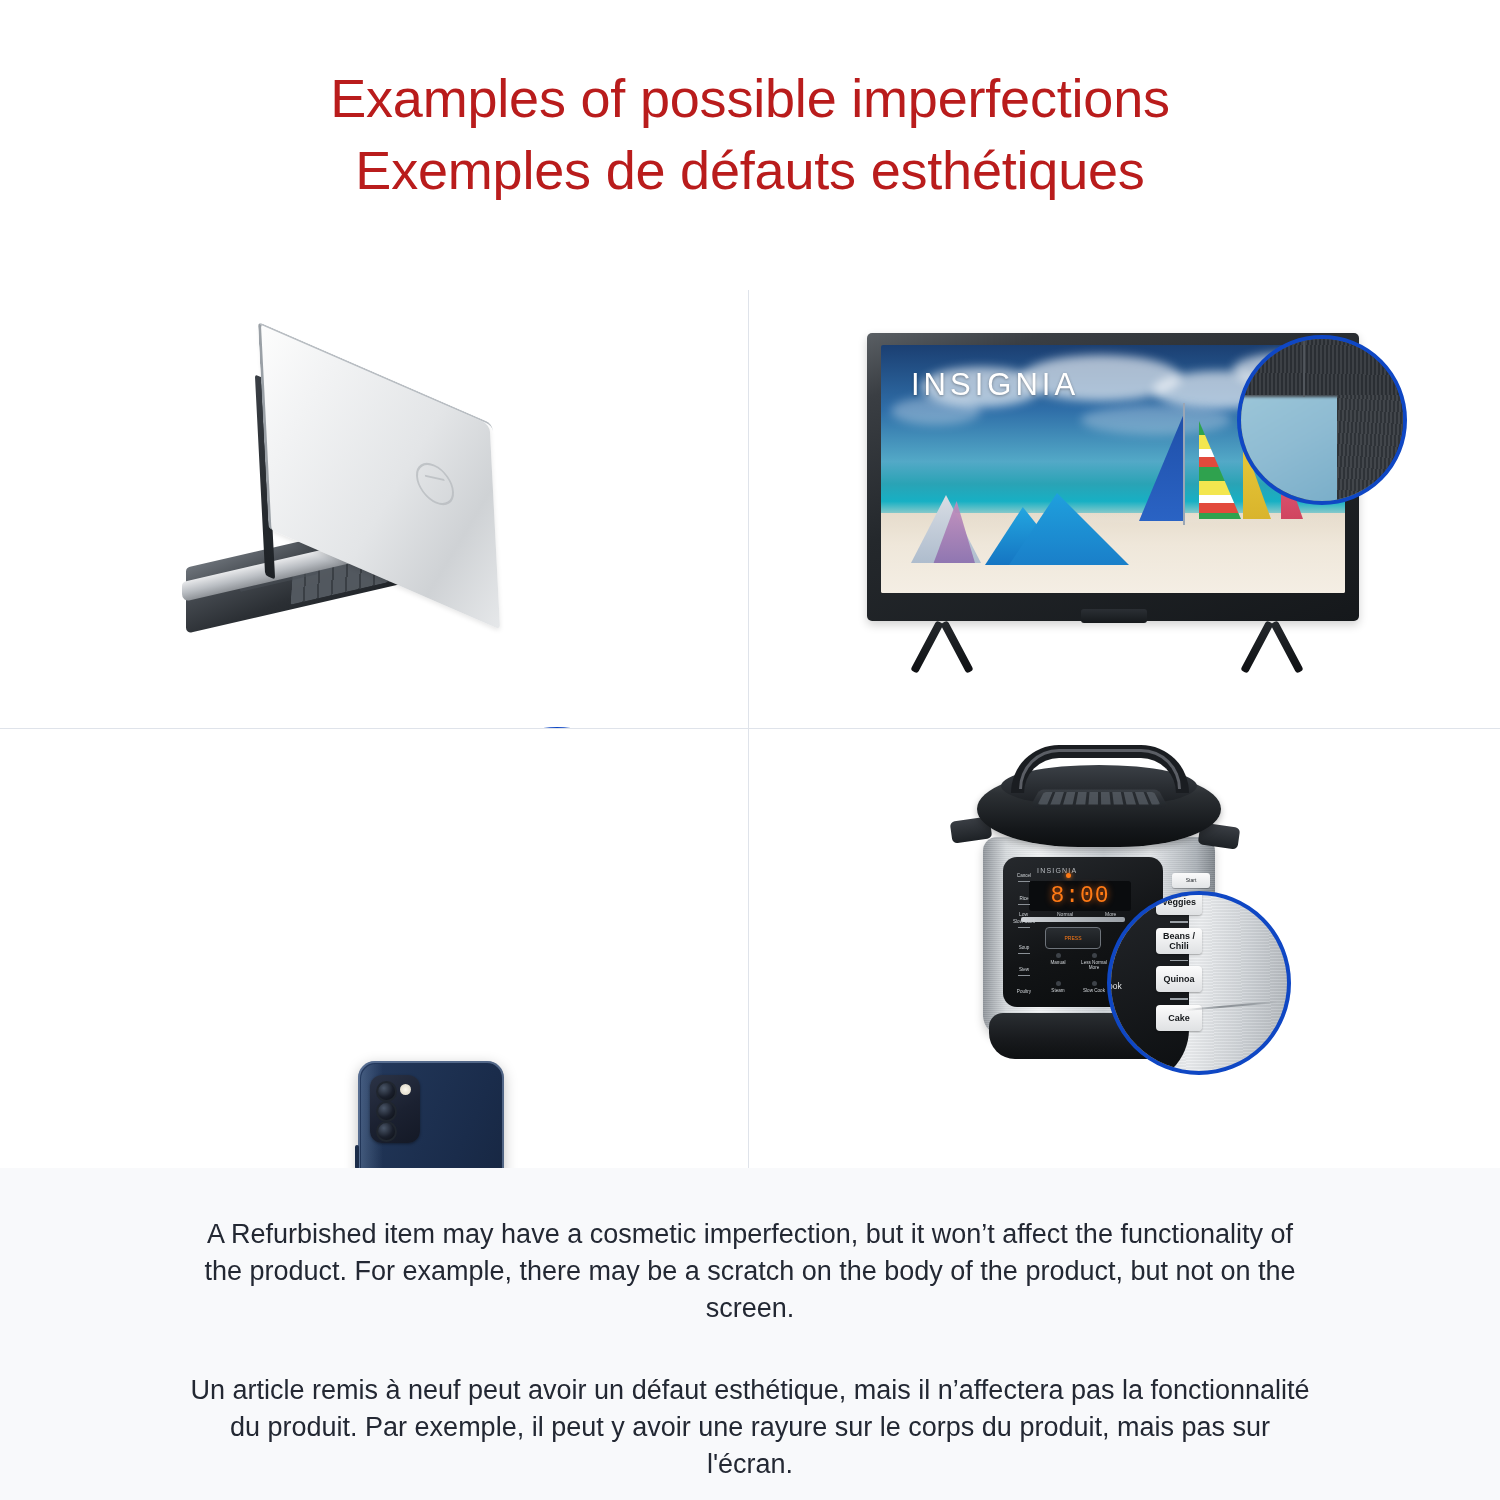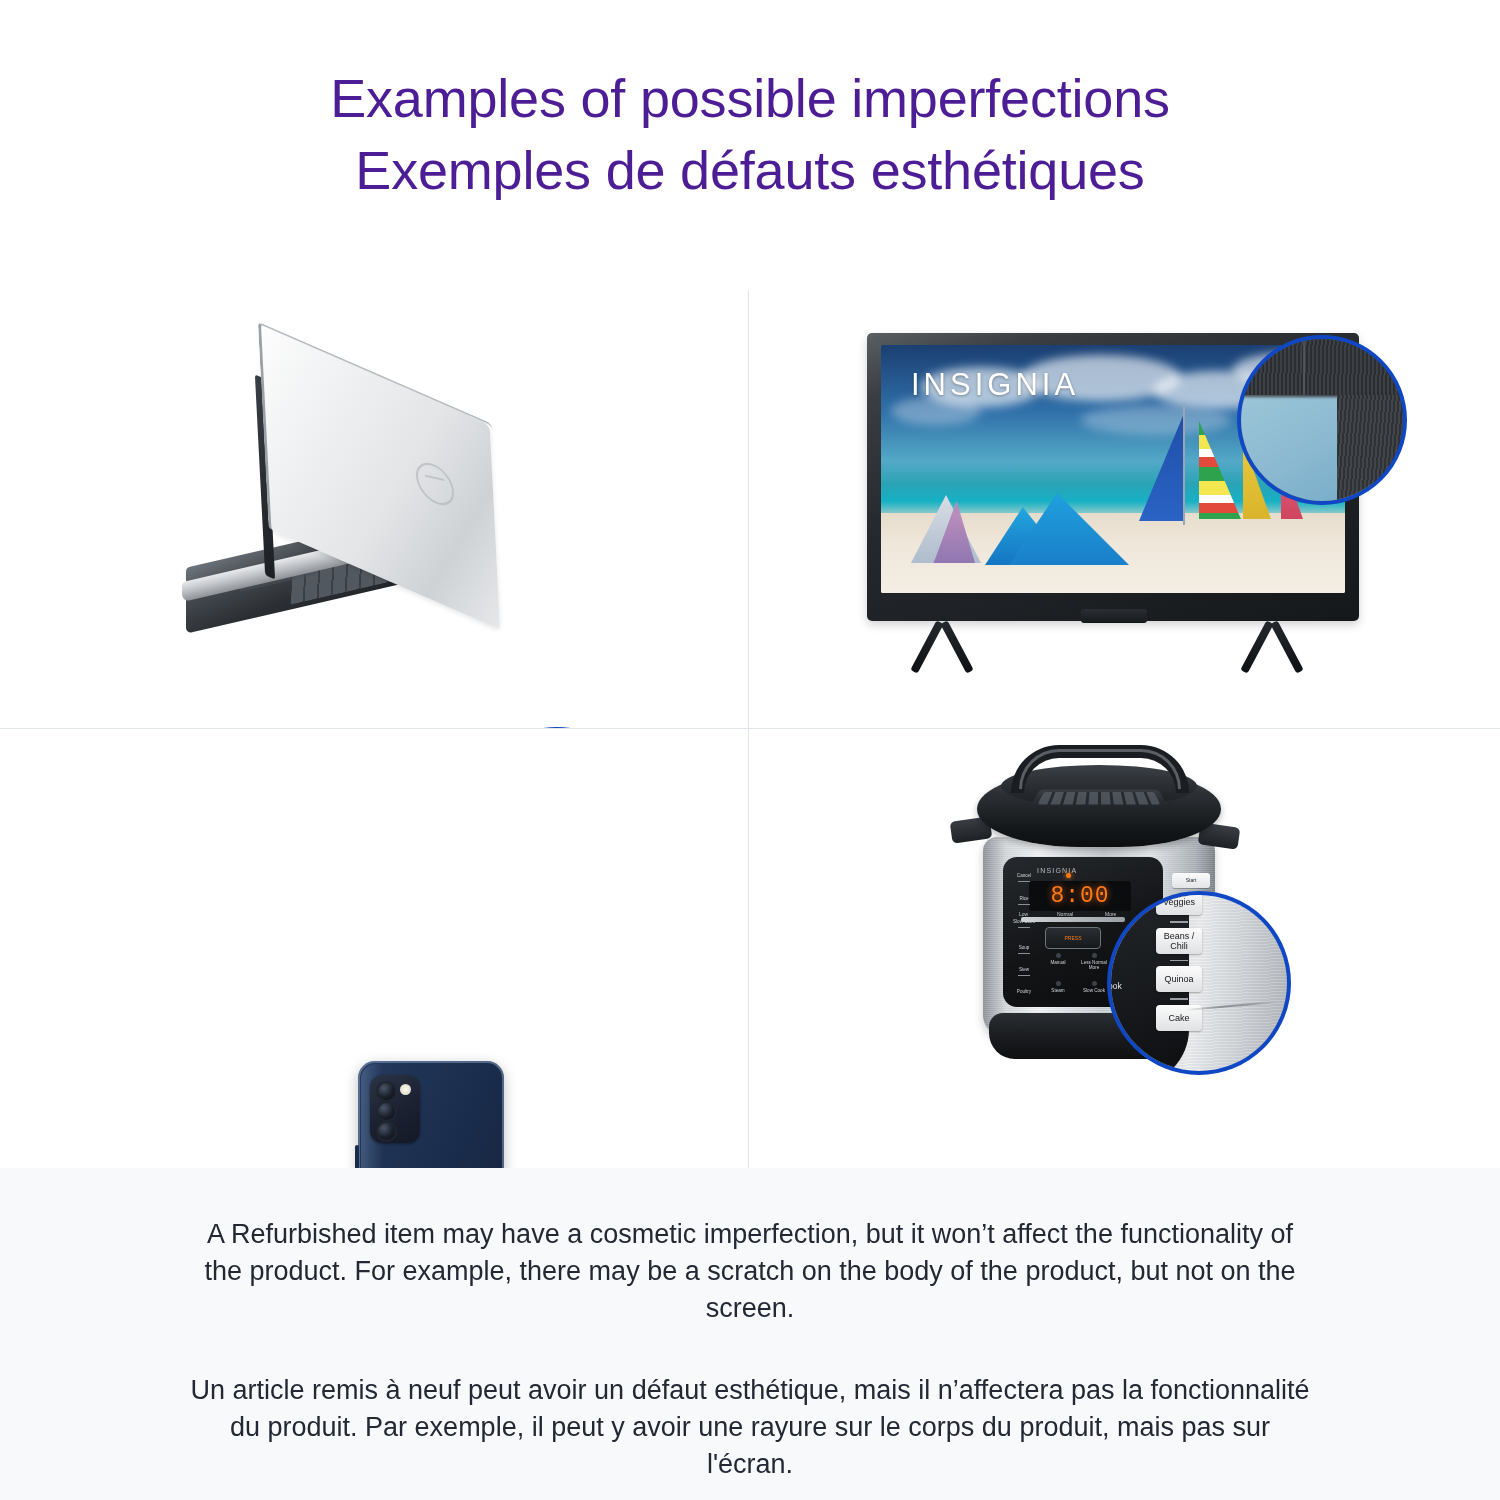--- a/index.html
+++ b/index.html
@@ -13,21 +13,21 @@
   }
 
   
   .header{
     position:absolute;left:0;top:0;width:1500px;height:255px;
     display:flex;flex-direction:column;align-items:center;justify-content:flex-start;
     padding-top:62px;box-sizing:border-box;
   }
   .title-line{
     font-size:54px;line-height:72px;font-weight:400;letter-spacing:-0.2px;
-    color:#4c1d95;text-align:center;white-space:nowrap;
+    color:#b91c1c;text-align:center;white-space:nowrap;
   }
 
   
   .grid{
     position:absolute;left:0;top:255px;width:1500px;height:913px;
   }
   .vdiv{position:absolute;left:748px;top:35px;width:1px;height:878px;background:#dfe3ea;}
   .hdiv{position:absolute;left:0;top:473px;width:1500px;height:1px;background:#dfe3ea;}
 
   .panel{position:absolute;overflow:hidden;}
@@ -331,21 +331,21 @@
     background:
       repeating-linear-gradient(178deg,rgba(255,255,255,.12) 0 1px,rgba(0,0,0,.04) 1px 3px),
       linear-gradient(95deg,#b9bec3 0%,#d7dbde 22%,#eceef0 48%,#d2d6da 72%,#b2b7bc 100%);
   }
   .mc-dark{
     position:absolute;left:-34px;top:-10px;width:112px;height:200px;border-radius:0 20px 56px 0;
     background:linear-gradient(160deg,#25282c,#0c0e10);
   }
   .mc-col{
     position:absolute;left:44px;top:-6px;width:48px;
-    display:flex;flex-direction:column;align-items:center;
+    display:flex;flex-direction:column;align-items:center;font-weight:bold;
   }
   .mc-btn{
     width:46px;min-height:26px;margin-bottom:6px;border-radius:4px;
     background:linear-gradient(180deg,#fcfcfc,#dfe1e3);
     display:flex;align-items:center;justify-content:center;
     font-size:9px;color:#15181b;line-height:10px;text-align:center;
     box-shadow:0 1px 2px rgba(0,0,0,.3);
   }
   .mc-sep{width:18px;height:1.5px;background:#9aa0a6;margin:0 0 5px;}
   .mc-left-txt{position:absolute;left:-30px;font-size:8.5px;color:#e7e9eb;}

